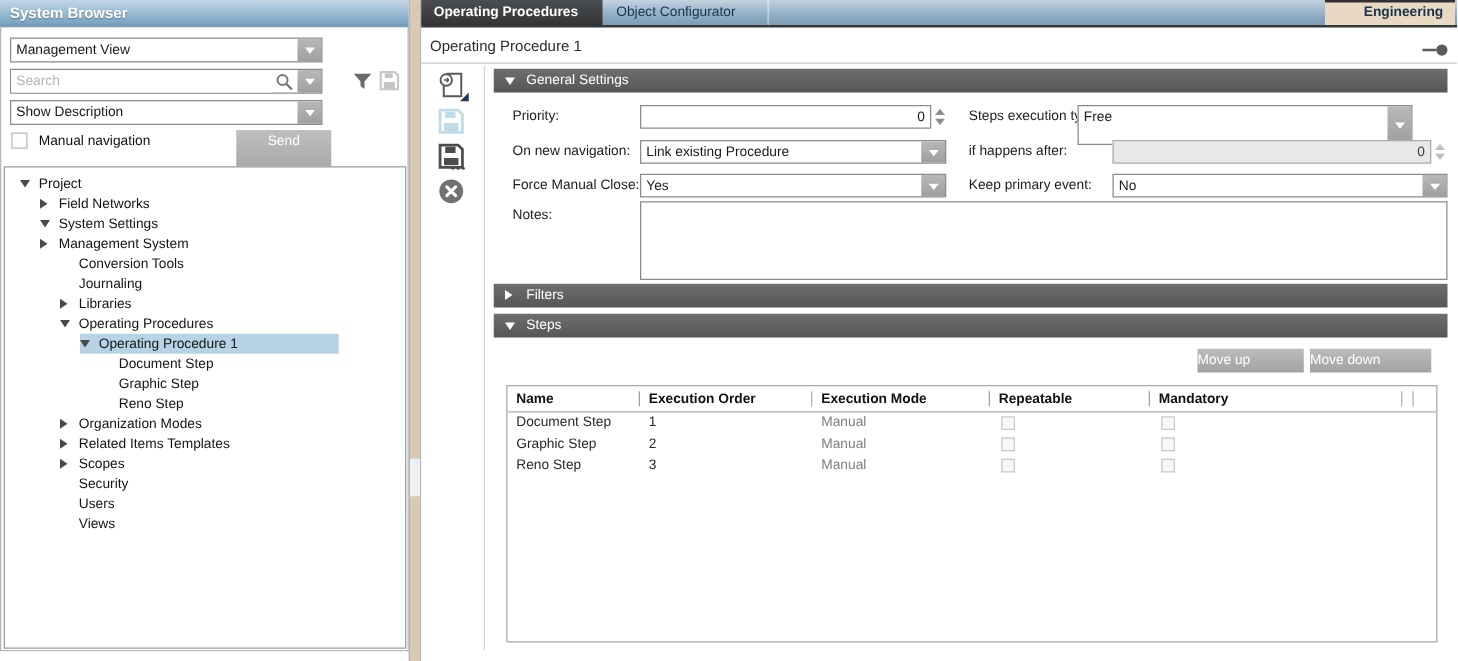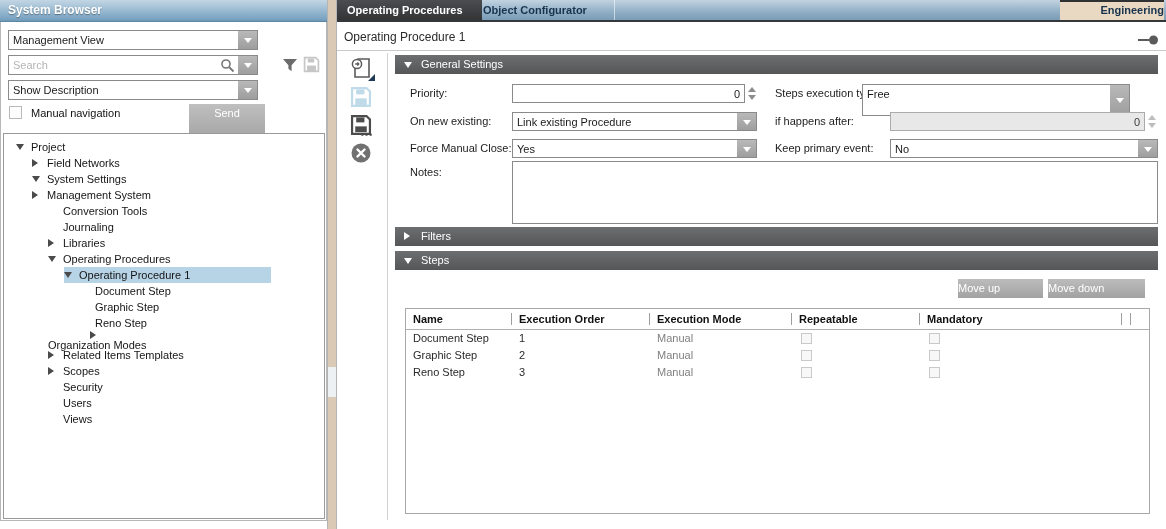--- a/index.html
+++ b/index.html
@@ -62,25 +62,25 @@
 
   
   .right { position:absolute; left:337px; top:0; width:829px; height:529px; background:#fff; }
   .tabbar { position:absolute; left:0; top:0; width:829px; height:20px;
     background:linear-gradient(#c2d3e0,#93b1c7 55%,#7b9cb6); }
   .tab-underline { position:absolute; left:0; top:20px; width:829px; height:2px; background:#35383a; }
   .tab-active { position:absolute; left:0; top:0; width:145px; height:20px;
     background:linear-gradient(#4b4e50,#323436); color:#fff; font-weight:bold;
     line-height:20px; padding-left:10px; }
   .tab-inactive { position:absolute; left:146px; top:0; width:132px; height:20px;
-    color:#17334e; font-weight:bold; line-height:20px; 
+    color:#17334e; font-weight:normal; line-height:20px; padding-left:10px;
     border-right:1px solid rgba(255,255,255,.55); }
   .tab-mode { position:absolute; left:723px; top:0; width:104px; height:20px;
     background:#ead9c2; border-top:2px solid #2f3133; color:#17334e; font-weight:bold;
-    text-align:right; line-height:17px;padding-left:31px; }
+    text-align:left; line-height:17px;padding-left:31px; }
 
   .crumb { position:absolute; left:7px; top:30px; font-size:12px; color:#2b2b2b; }
   .pin-icon { position:absolute; right:7px; top:35px; }
   .content-topline { position:absolute; left:0; top:50px; width:829px; height:1px; background:#c9c9c9; }
 
   .tool-sep { position:absolute; left:50px; top:53px; width:1px; height:467px; background:#d2d2d2; }
   .tool-icon { position:absolute; left:13px; width:24px; height:24px; }
 
   .sect-head { position:absolute; left:58px; width:763px; height:19px; color:#fff;
     background:linear-gradient(#6c6e70,#545658); line-height:19px; }
@@ -232,21 +232,21 @@
               <span class="tree-label">Graphic Step</span>
             </span>
           </div>
           <div class="tree-row">
             <span class="tree-inner" style="margin-left: 76px;">
               <span class="tree-tri leaf"></span>
               <span class="tree-label">Reno Step</span>
             </span>
           </div>
           <div class="tree-row">
-            <span class="tree-inner" style="margin-left: 44px; flex-direction: column;">
+            <span class="tree-inner" style="margin-left: 44px;">
               <span class="tree-tri collapsed"></span>
               <span class="tree-label">Organization Modes</span>
             </span>
           </div>
           <div class="tree-row">
             <span class="tree-inner" style="margin-left: 44px;">
               <span class="tree-tri collapsed"></span>
               <span class="tree-label">Related Items Templates</span>
             </span>
           </div>
@@ -342,21 +342,21 @@
       <span class="spin-up"></span>
       <span class="spin-dn"></span>
     </div>
 
     <div class="flabel" style="left:438px; top:84px;">Steps execution type:</div>
     <div class="dd" style="left:525px; top:84px; width:268px; height:32px;">
       <span class="dd-val">Free</span>
       <span class="dd-btn"></span>
     </div>
 
-    <div class="flabel" style="left:73px; top:112px;">On new existing:</div>
+    <div class="flabel" style="left:73px; top:112px;">On new navigation:</div>
     <div class="dd" style="left:175px; top:112px; width:245px; height:19px;">
       <span class="dd-val">Link existing Procedure</span>
       <span class="dd-btn"></span>
     </div>
 
     <div class="flabel" style="left:438px; top:112px;">if happens after:</div>
     <input class="tinput disabled" style="left: 553px; top: 112px; width: 255px;" disabled="" value="0">
     <div class="spinner disabled" style="left:810px; top:112px;">
       <span class="spin-up"></span>
       <span class="spin-dn"></span>

